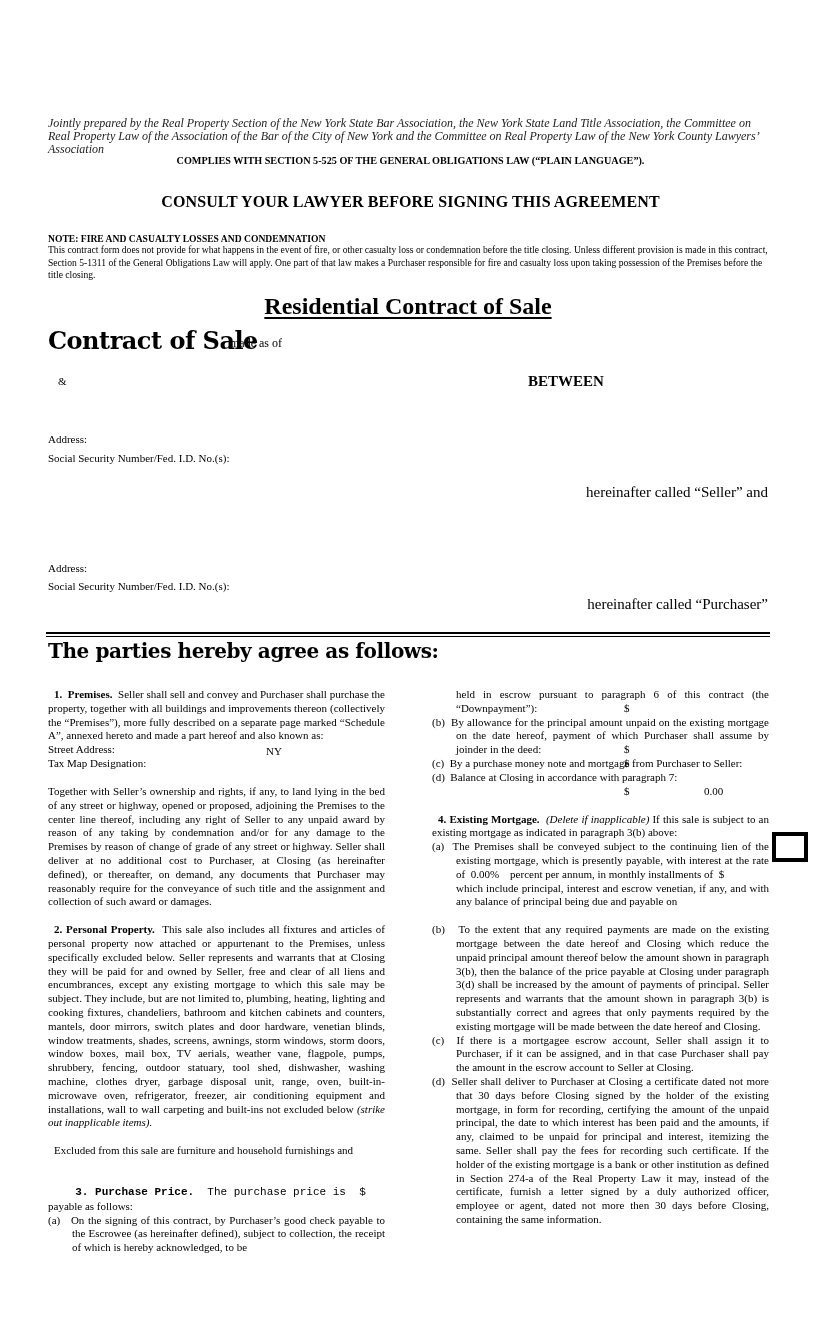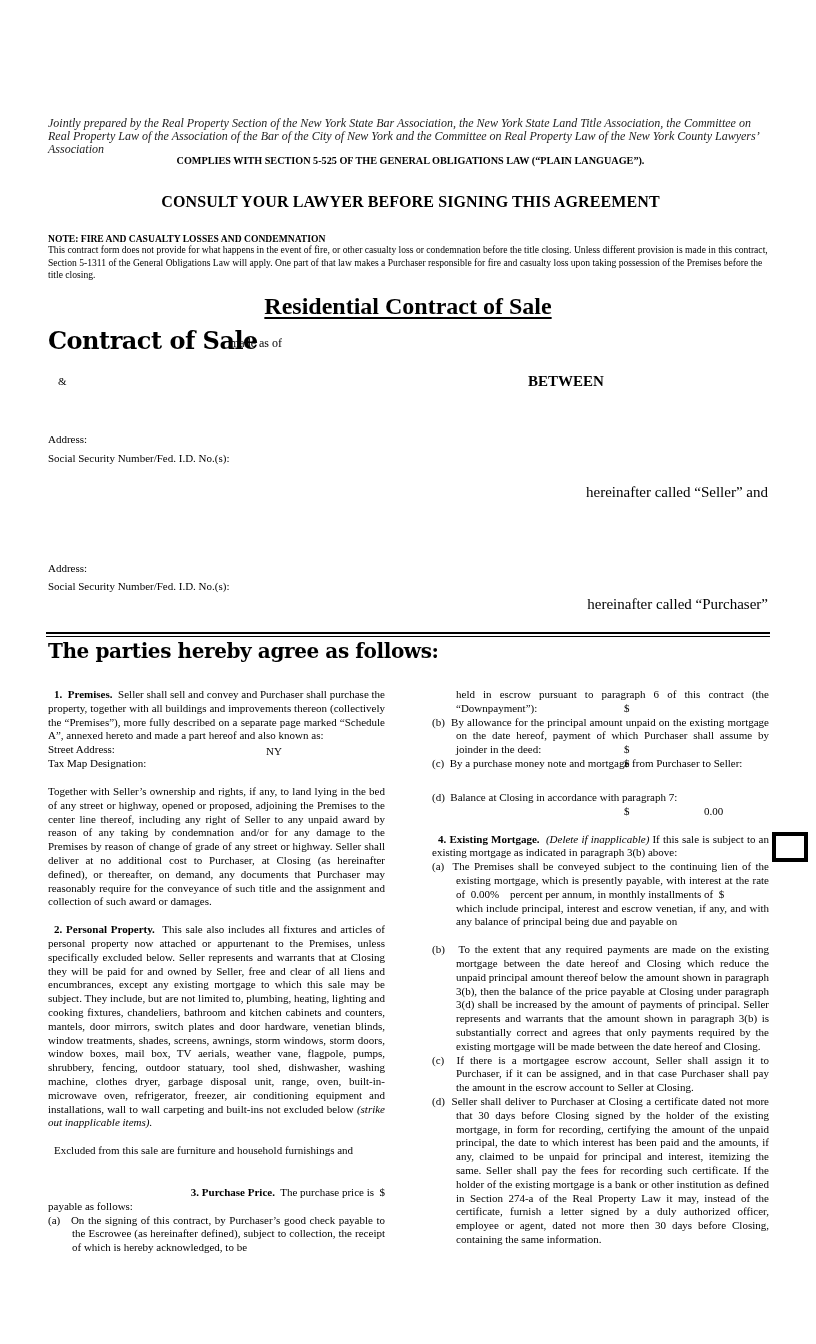--- a/index.html
+++ b/index.html
@@ -76,21 +76,21 @@
   <div style="height:14px;"></div>
   <p style="text-indent:6px;">
     <span class="b">2.</span>
     <span class="b">Personal Property.</span>&nbsp;
     <span>This sale also includes all fixtures and articles of personal property now attached or appurtenant to the Premises, unless specifically excluded below.  Seller represents and warrants that at Closing they will be paid for and owned by Seller, free and clear of all liens and encumbrances, except any existing mortgage to which this sale may be subject.  They include, but are not limited to, plumbing, heating, lighting and cooking fixtures, chandeliers, bathroom and kitchen cabinets and counters, mantels, door mirrors, switch plates and door hardware, venetian blinds, window treatments, shades, screens, awnings, storm windows, storm doors, window boxes, mail box, TV aerials, weather vane, flagpole, pumps, shrubbery, fencing, outdoor statuary, tool shed, dishwasher, washing machine, clothes dryer, garbage disposal unit, range, oven, built-in-microwave oven, refrigerator, freezer, air conditioning equipment and installations, wall to wall carpeting and built-ins not excluded below</span>
     <span class="i">(strike out inapplicable items).</span>
   </p>
   <div style="height:14px;"></div>
   <p style="text-indent:6px; text-align:left;">Excluded from this sale are furniture and household furnishings and</p>
   <div style="height:28px;"></div>
-  <p style="text-indent:8px; text-align:right;">
+  <p style="text-indent:8px; text-align:center;font-family:Liberation Mono, monospace;">
     <span class="b">3.</span>
     <span class="b">Purchase Price.</span>&nbsp;
     <span>The purchase price is</span>&nbsp;
     <span>$</span>
   </p>
   <div>payable as follows:</div>
   <p class="hang">
     <span>(a)</span>&nbsp;&nbsp;
     <span>On the signing of this contract, by Purchaser’s good check payable to the Escrowee (as hereinafter defined), subject to collection, the receipt of which is hereby acknowledged, to be</span>
   </p>
@@ -110,21 +110,21 @@
   <div style="position:relative; height:0;">
     <span class="center-val" style="left:192px; top:-14px;">$</span>
   </div>
   <p class="hang">
     <span>(c)</span>&nbsp;
     <span>By a purchase money note and mortgage from Purchaser to Seller:</span>
   </p>
   <div style="position:relative; height:0;">
     <span class="center-val" style="left:192px; top:-14px;">$</span>
   </div>
-  <p style="text-align:left;margin-top:20px;">
+  <p style="text-align:left;">
     <span>(d)</span>&nbsp;
     <span>Balance at Closing in accordance with paragraph 7:</span>
   </p>
   <div style="position:relative; height:14px;">
     <span class="center-val" style="left:192px; top:0;">$</span>
     <span class="center-val" style="left:272px; top:0;">0.00</span>
   </div>
   <div style="height:14px;"></div>
   <p style="text-indent:6px;">
     <span class="b">4.</span>

